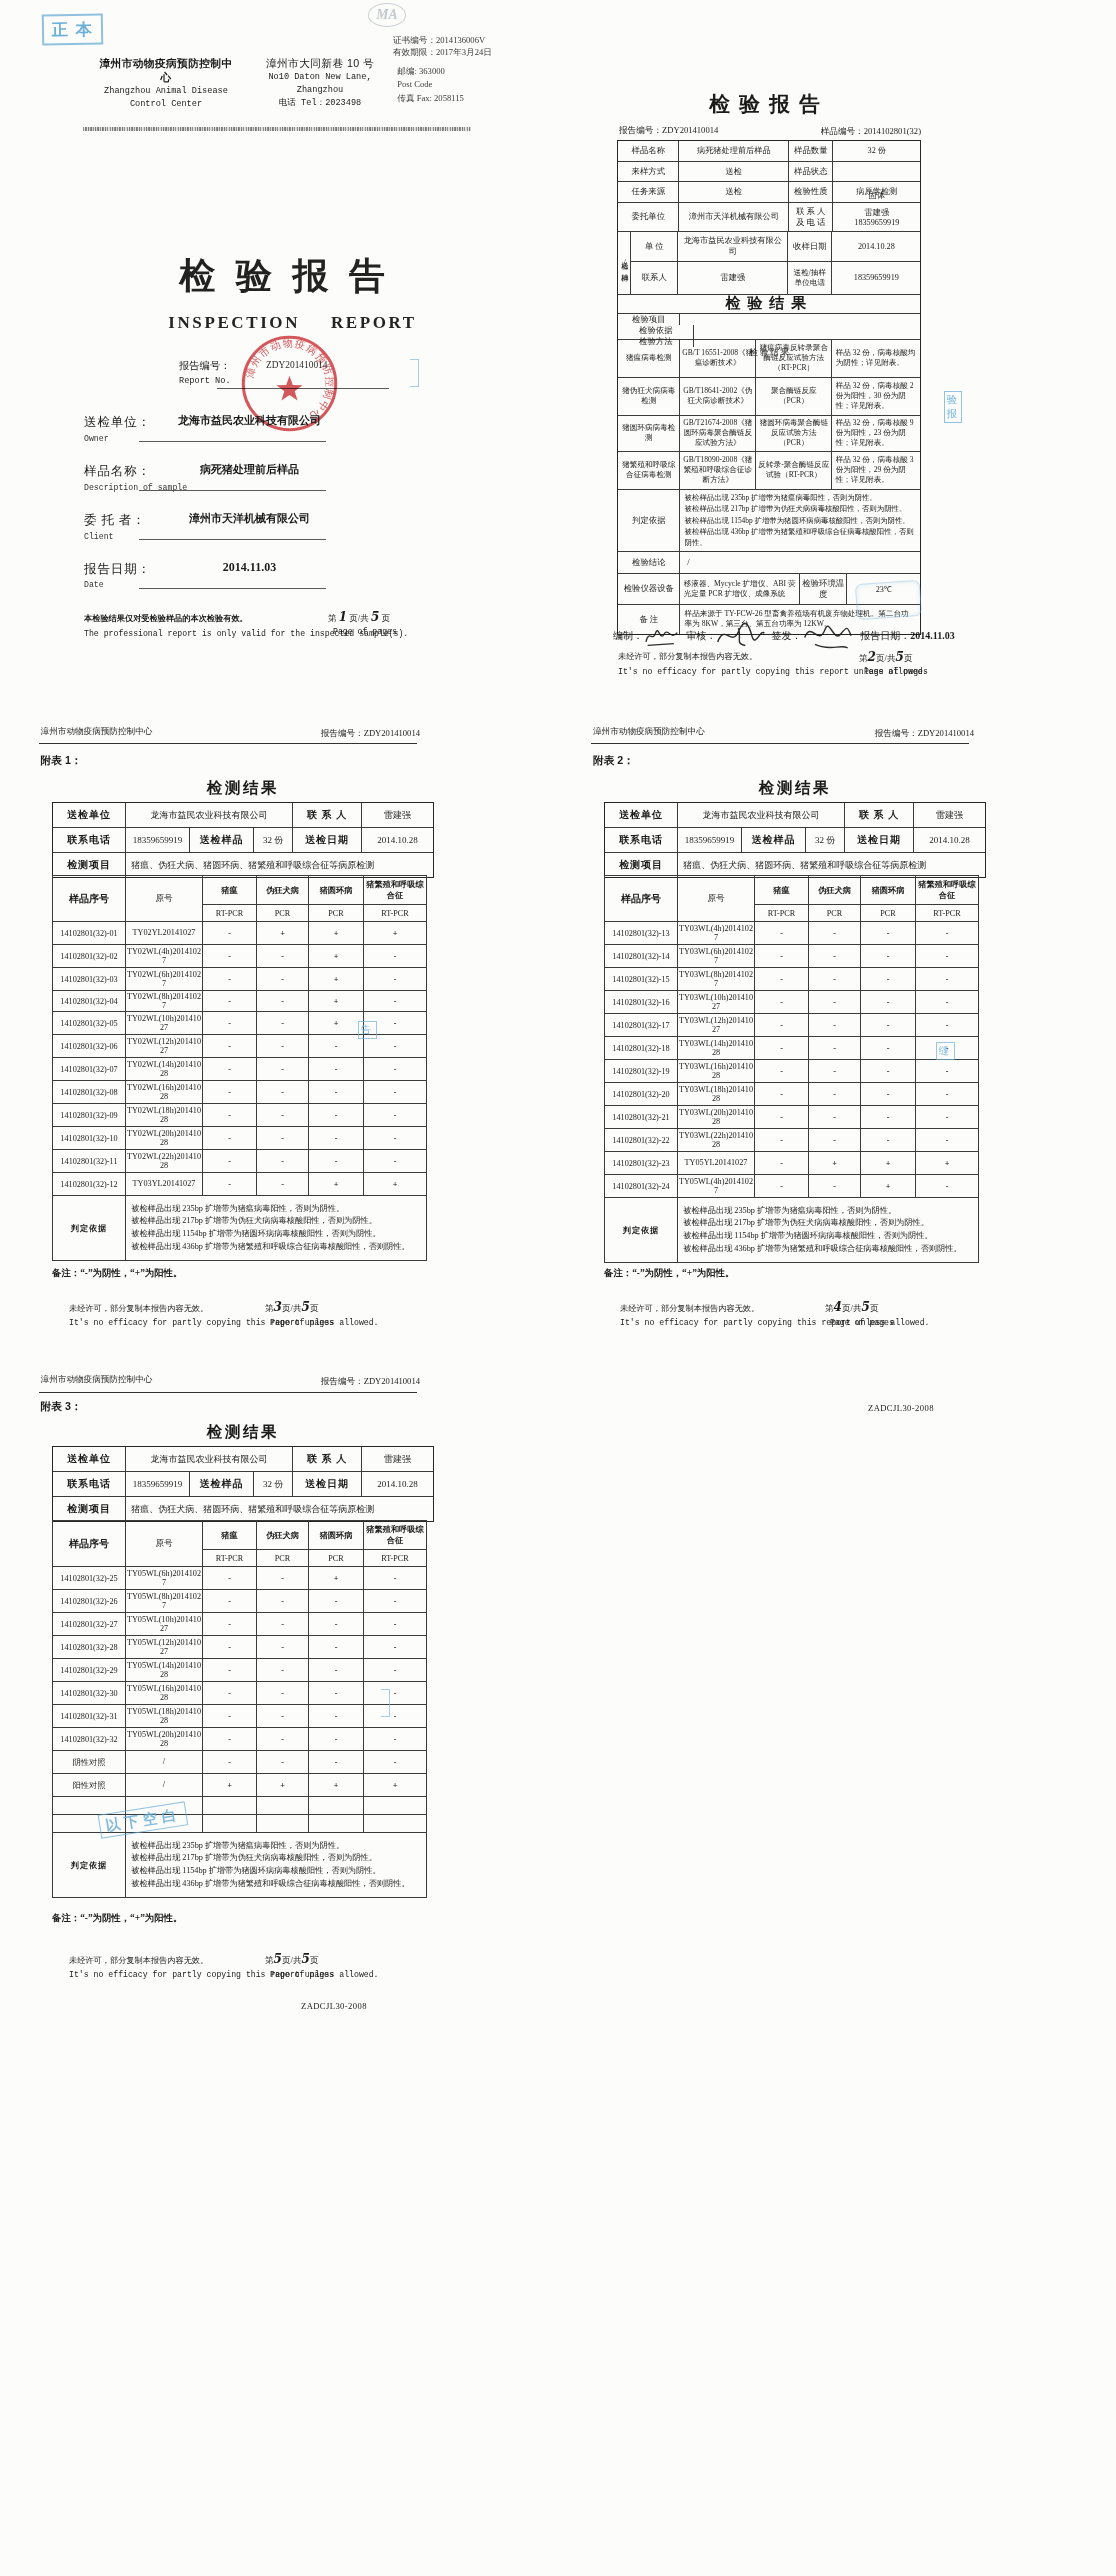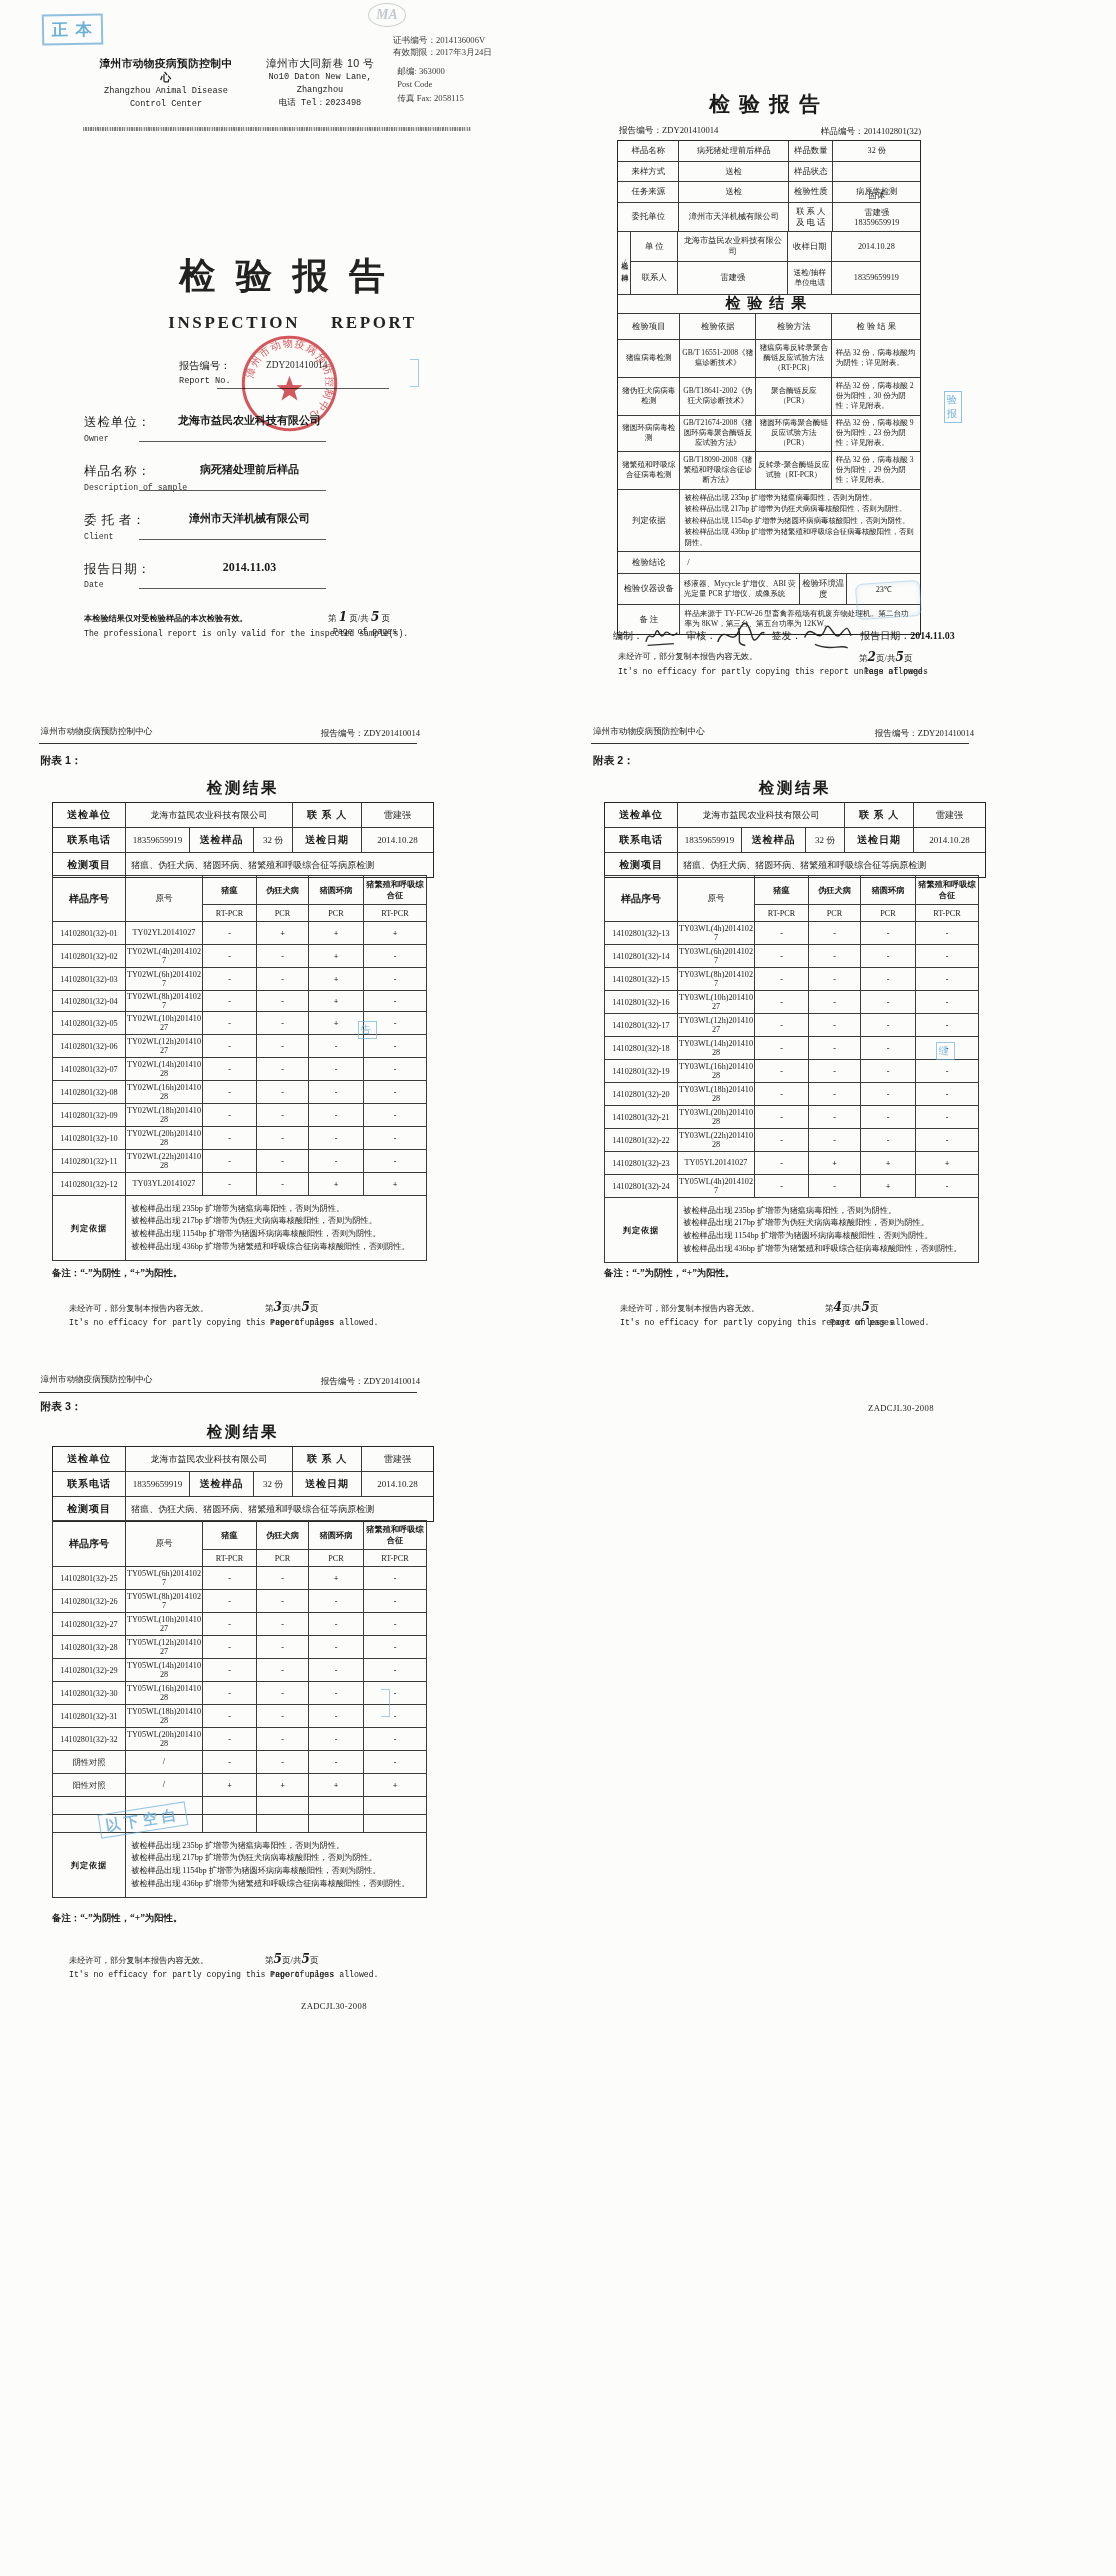--- a/index.html
+++ b/index.html
@@ -203,21 +203,21 @@
             <span>送检/抽样</span>
               <span>单位电话</span>
           </div>
           <div class="tc vl" style="flex:1;">18359659919</div>
         </div>
       </div>
     </div>
     <div class="trow band" style="height:19px;justify-content:center;align-items:center;display:flex;">
       <span>检验结果</span>
     </div>
-    <div class="trow" style="height:26px;">
+    <div class="trow" style="height:26px;flex-direction:column;">
       <div class="tc lb" style="width:62px;">检验项目</div>
       <div class="tc lb" style="width:76px;">检验依据</div>
       <div class="tc lb" style="width:76px;">检验方法</div>
       <div class="tc lb" style="flex:1;">检 验 结 果</div>
     </div>
     <div class="trow" style="height:38px;">
       <div class="tc res" style="width:62px;">猪瘟病毒检测</div>
       <div class="tc res" style="width:76px;">GB/T 16551-2008《猪瘟诊断技术》</div>
       <div class="tc res" style="width:76px;">猪瘟病毒反转录聚合酶链反应试验方法（RT-PCR）</div>
       <div class="tc res" style="flex:1;text-align:left;align-items:flex-start;justify-content:center;padding:1.7px 3.4px;">样品 32 份，病毒核酸均为阴性；详见附表。</div>

